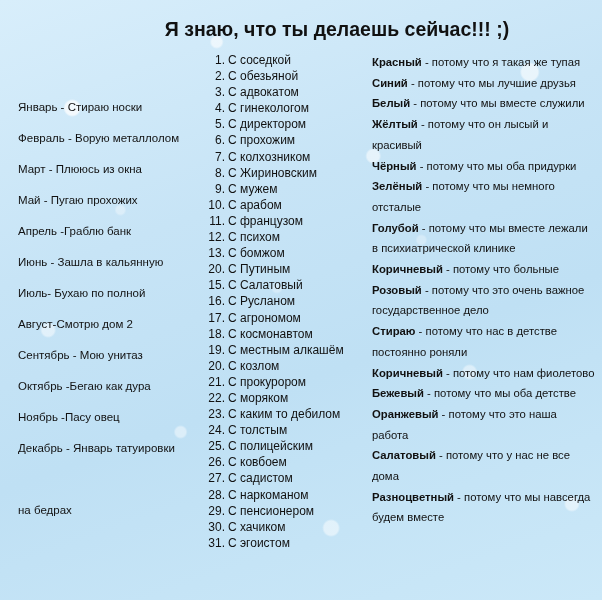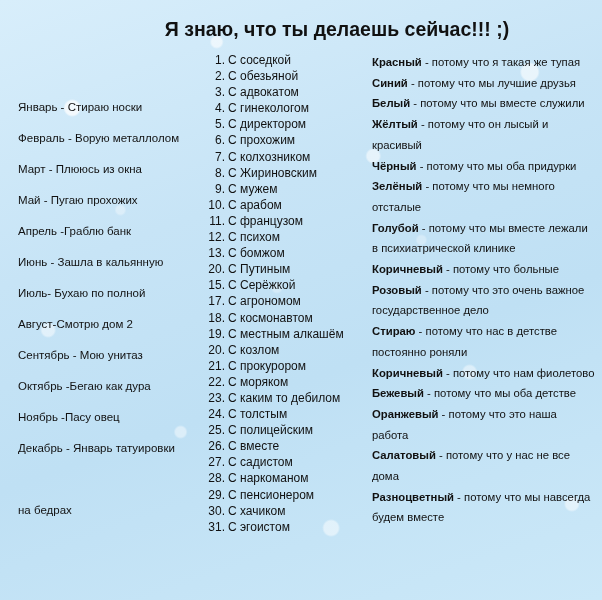--- a/index.html
+++ b/index.html
@@ -123,31 +123,32 @@
       <div class="row"><span class="num">5.</span><span>С директором</span></div>
       <div class="row"><span class="num">6.</span><span>С прохожим</span></div>
       <div class="row"><span class="num">7.</span><span>С колхозником</span></div>
       <div class="row"><span class="num">8.</span><span>С Жириновским</span></div>
       <div class="row"><span class="num">9.</span><span>С мужем</span></div>
       <div class="row"><span class="num">10.</span><span>С арабом</span></div>
       <div class="row"><span class="num">11.</span><span>С французом</span></div>
       <div class="row"><span class="num">12.</span><span>С психом</span></div>
       <div class="row"><span class="num">13.</span><span>С бомжом</span></div>
       <div class="row"><span class="num">20.</span><span>С Путиным</span></div>
-      <div class="row"><span class="num">15.</span><span>С Серёжкой</span></div>
+      <div class="row"><span class="num">15.</span><span>С Салатовый</span></div>
+      <div class="row"><span class="num">16.</span><span>С Русланом</span></div>
       <div class="row"><span class="num">17.</span><span>С агрономом</span></div>
       <div class="row"><span class="num">18.</span><span>С космонавтом</span></div>
       <div class="row"><span class="num">19.</span><span>С местным алкашём</span></div>
       <div class="row"><span class="num">20.</span><span>С козлом</span></div>
       <div class="row"><span class="num">21.</span><span>С прокурором</span></div>
       <div class="row"><span class="num">22.</span><span>С моряком</span></div>
       <div class="row"><span class="num">23.</span><span>С каким то дебилом</span></div>
       <div class="row"><span class="num">24.</span><span>С толстым</span></div>
       <div class="row"><span class="num">25.</span><span>С полицейским</span></div>
-      <div class="row"><span class="num">26.</span><span>С вместе</span></div>
+      <div class="row"><span class="num">26.</span><span>С ковбоем</span></div>
       <div class="row"><span class="num">27.</span><span>С садистом</span></div>
       <div class="row"><span class="num">28.</span><span>С наркоманом</span></div>
       <div class="row"><span class="num">29.</span><span>С пенсионером</span></div>
       <div class="row"><span class="num">30.</span><span>С хачиком</span></div>
       <div class="row"><span class="num">31.</span><span>С эгоистом</span></div>
     </div>
 
   <div class="col" id="col-colors">
       <div class="row"><span class="name">Красный</span><span> - потому что я такая же тупая</span></div>
       <div class="row"><span class="name">Синий</span><span> - потому что мы лучшие друзья</span></div>

